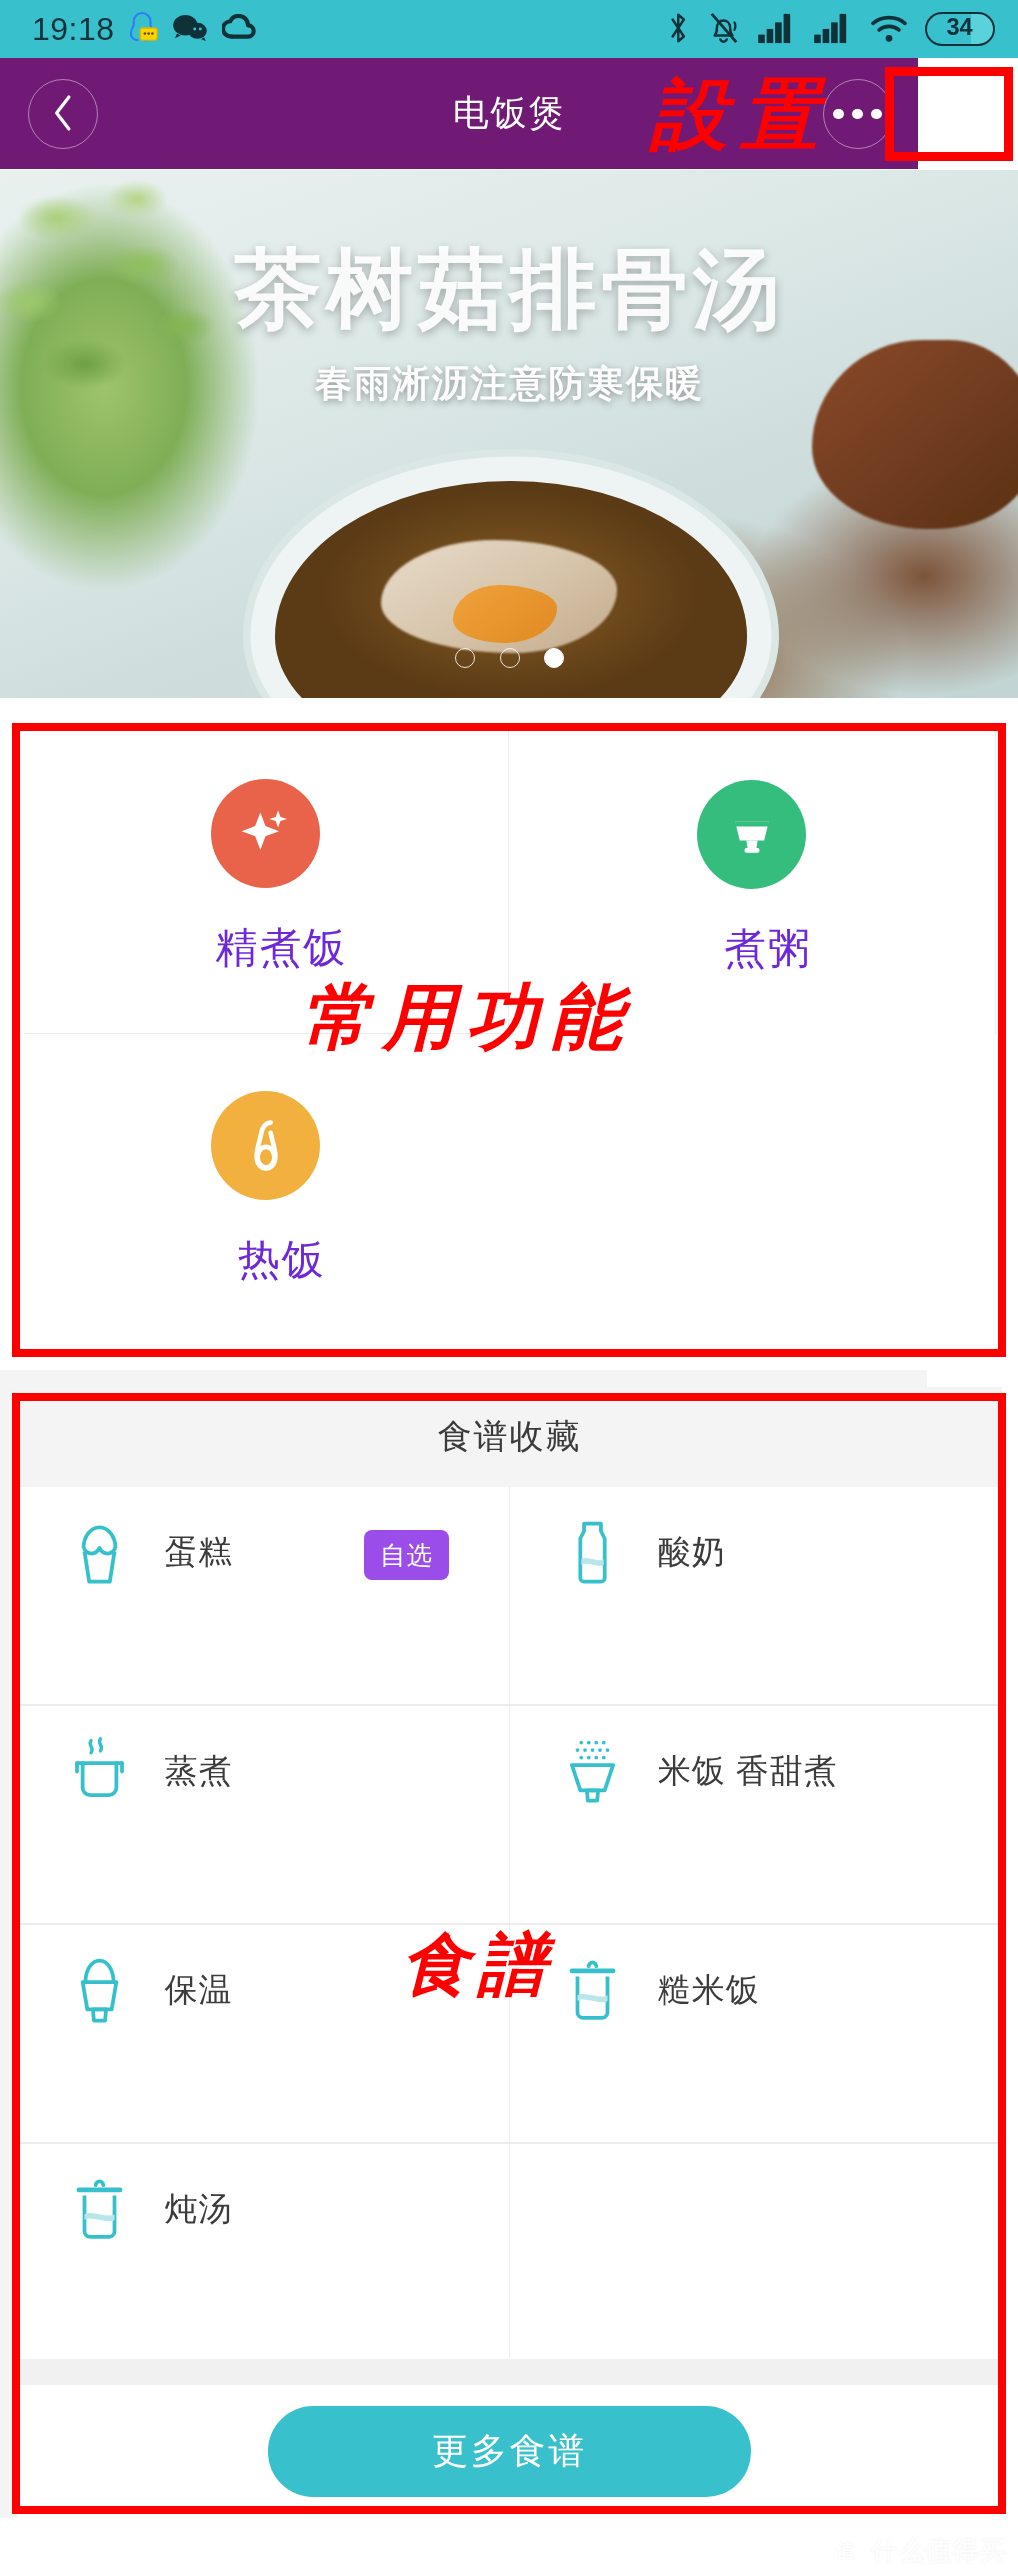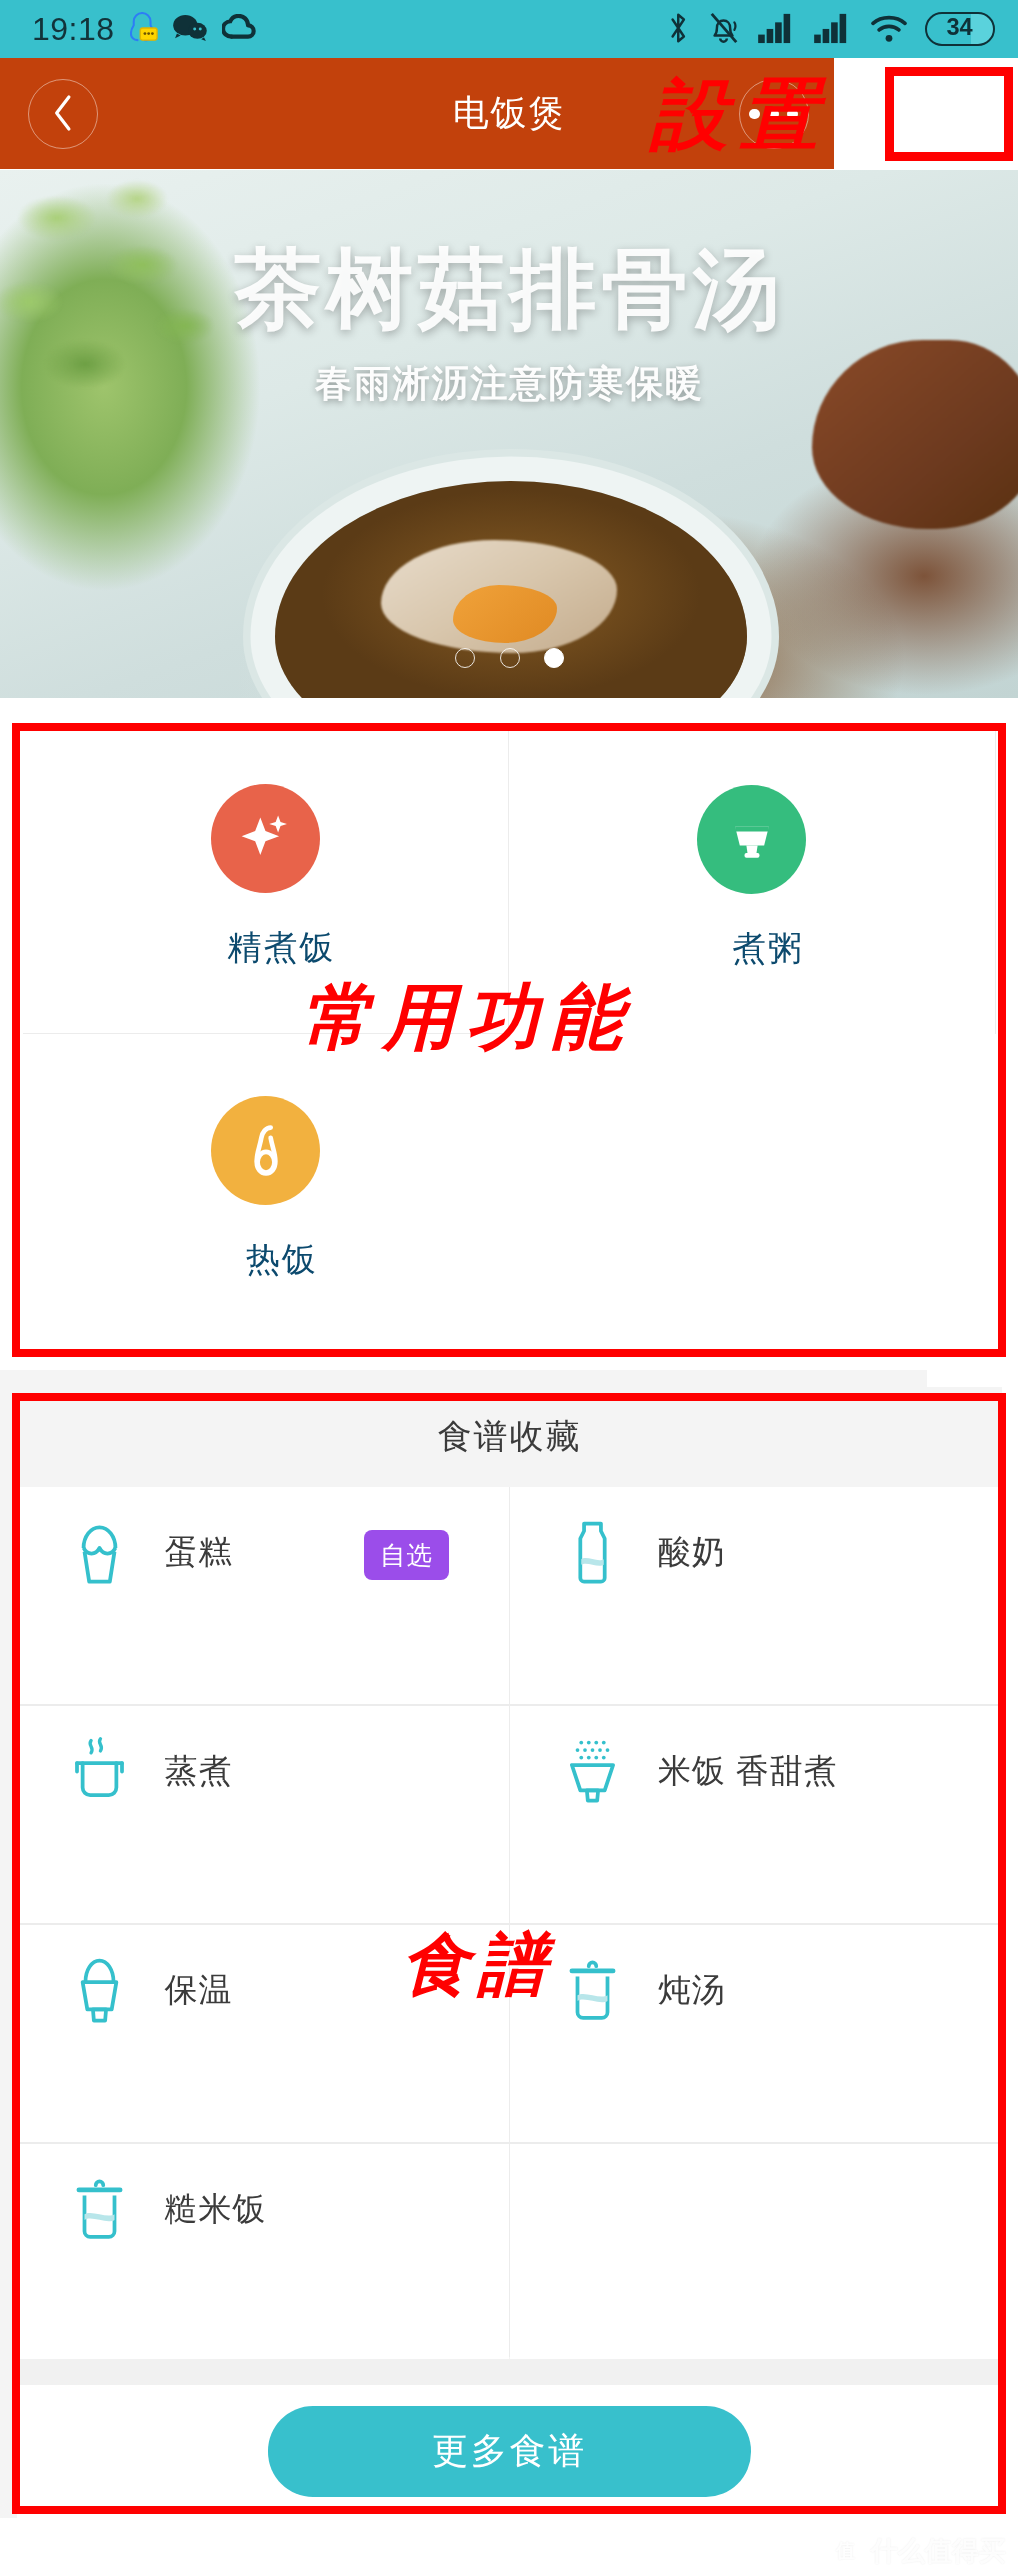--- a/index.html
+++ b/index.html
@@ -23,22 +23,22 @@
   .sb-right-icons{ display:flex; align-items:center; gap:16px; }
   .sb-battery{
     width:70px; height:34px; border:2.8px solid #0f3138; border-radius:18px;
     display:flex; justify-content:center;
     color:#0f3138; font-size:23.6px; font-weight:700; position:relative;
     background:linear-gradient(to right,#38c0cc 0%,#38c0cc 66%,#5ad2dc 66%,#5ad2dc 100%);
   }
 
   
   .navbar{
-    position:absolute; top:58px; left:0; width:834px; height:111px;
-    background:#c2410c;
+    position:absolute; top:58px; left:0; width:918px; height:111px;
+    background:#701a75;
   }
   .nav-back{
     position:absolute; left:28px; top:21px; width:70px; height:70px;
     border-radius:50%; border:1.9px solid rgba(255,255,255,.45);
     display:flex; align-items:center; justify-content:center;
   }
   .nav-back svg{ width:24.5px; height:38px; }
   .nav-title{
     position:absolute; left:0; top:0; width:1019px; height:111px;
     display:flex; align-items:center; justify-content:center;
@@ -134,21 +134,21 @@
     position:relative;
   }
   .fn-cell.b-right{ border-right:1.9px solid #ececec; }
   .fn-cell.b-bottom{ border-bottom:1.9px solid #ececec; }
   .fn-icon{
     width:109px; height:109px; border-radius:50%;
     display:flex; align-items:center; justify-content:center;
     margin-bottom:32px;
   }
   .fn-icon svg{ width:58px; height:58px; }
-  .fn-label{ font-size:34px; color:#0c4a6e; letter-spacing:1.9px;margin-left:32px; }
+  .fn-label{ font-size:42px; color:#6d28d9; letter-spacing:1.9px;margin-left:32px; }
 
   
   .rc-section{
     position:absolute; top:1370px; left:0; width:927px; height:1148px;
     background:#f4f4f4;
   }
   .rc-header{
     position:absolute; left:17px; top:17px; width:985px; height:100px;
     background:#f4f4f4;
     display:flex; align-items:center; justify-content:center;
@@ -442,33 +442,33 @@
 
     <div class="rc-cell">
       <div class="rc-ico">
         <svg viewBox="0 0 80 80">
             <path d="M36 13a4 4 0 0 1 8 0" fill="none" stroke="#35c0cc" stroke-width="4" stroke-linecap="round"></path>
             <path d="M18 18h44" stroke="#35c0cc" stroke-width="5" stroke-linecap="round"></path>
             <path d="M24 24v38a6 6 0 0 0 6 6h20a6 6 0 0 0 6-6V24" fill="none" stroke="#35c0cc" stroke-width="4" stroke-linejoin="round"></path>
             <path d="M24 44c8-5 24 5 32 0v6c-8 5-24-5-32 0z" fill="#b8e6ea"></path>
           </svg>
       </div>
-      <div class="rc-label">炖汤</div>
+      <div class="rc-label">糙米饭</div>
     </div>
 
     <div class="rc-cell">
       <div class="rc-ico">
         <svg viewBox="0 0 80 80">
             <path d="M36 13a4 4 0 0 1 8 0" fill="none" stroke="#35c0cc" stroke-width="4" stroke-linecap="round"></path>
             <path d="M18 18h44" stroke="#35c0cc" stroke-width="5" stroke-linecap="round"></path>
             <path d="M24 24v38a6 6 0 0 0 6 6h20a6 6 0 0 0 6-6V24" fill="none" stroke="#35c0cc" stroke-width="4" stroke-linejoin="round"></path>
             <path d="M24 44c8-5 24 5 32 0v6c-8 5-24-5-32 0z" fill="#b8e6ea"></path>
           </svg>
       </div>
-      <div class="rc-label">糙米饭</div>
+      <div class="rc-label">炖汤</div>
     </div>
 
     <div class="rc-cell empty"></div>
 
   </div>
 
   <div class="rc-footerbar"></div>
 
   <div class="rc-morewrap">
     <button class="rc-more">更多食谱</button>

